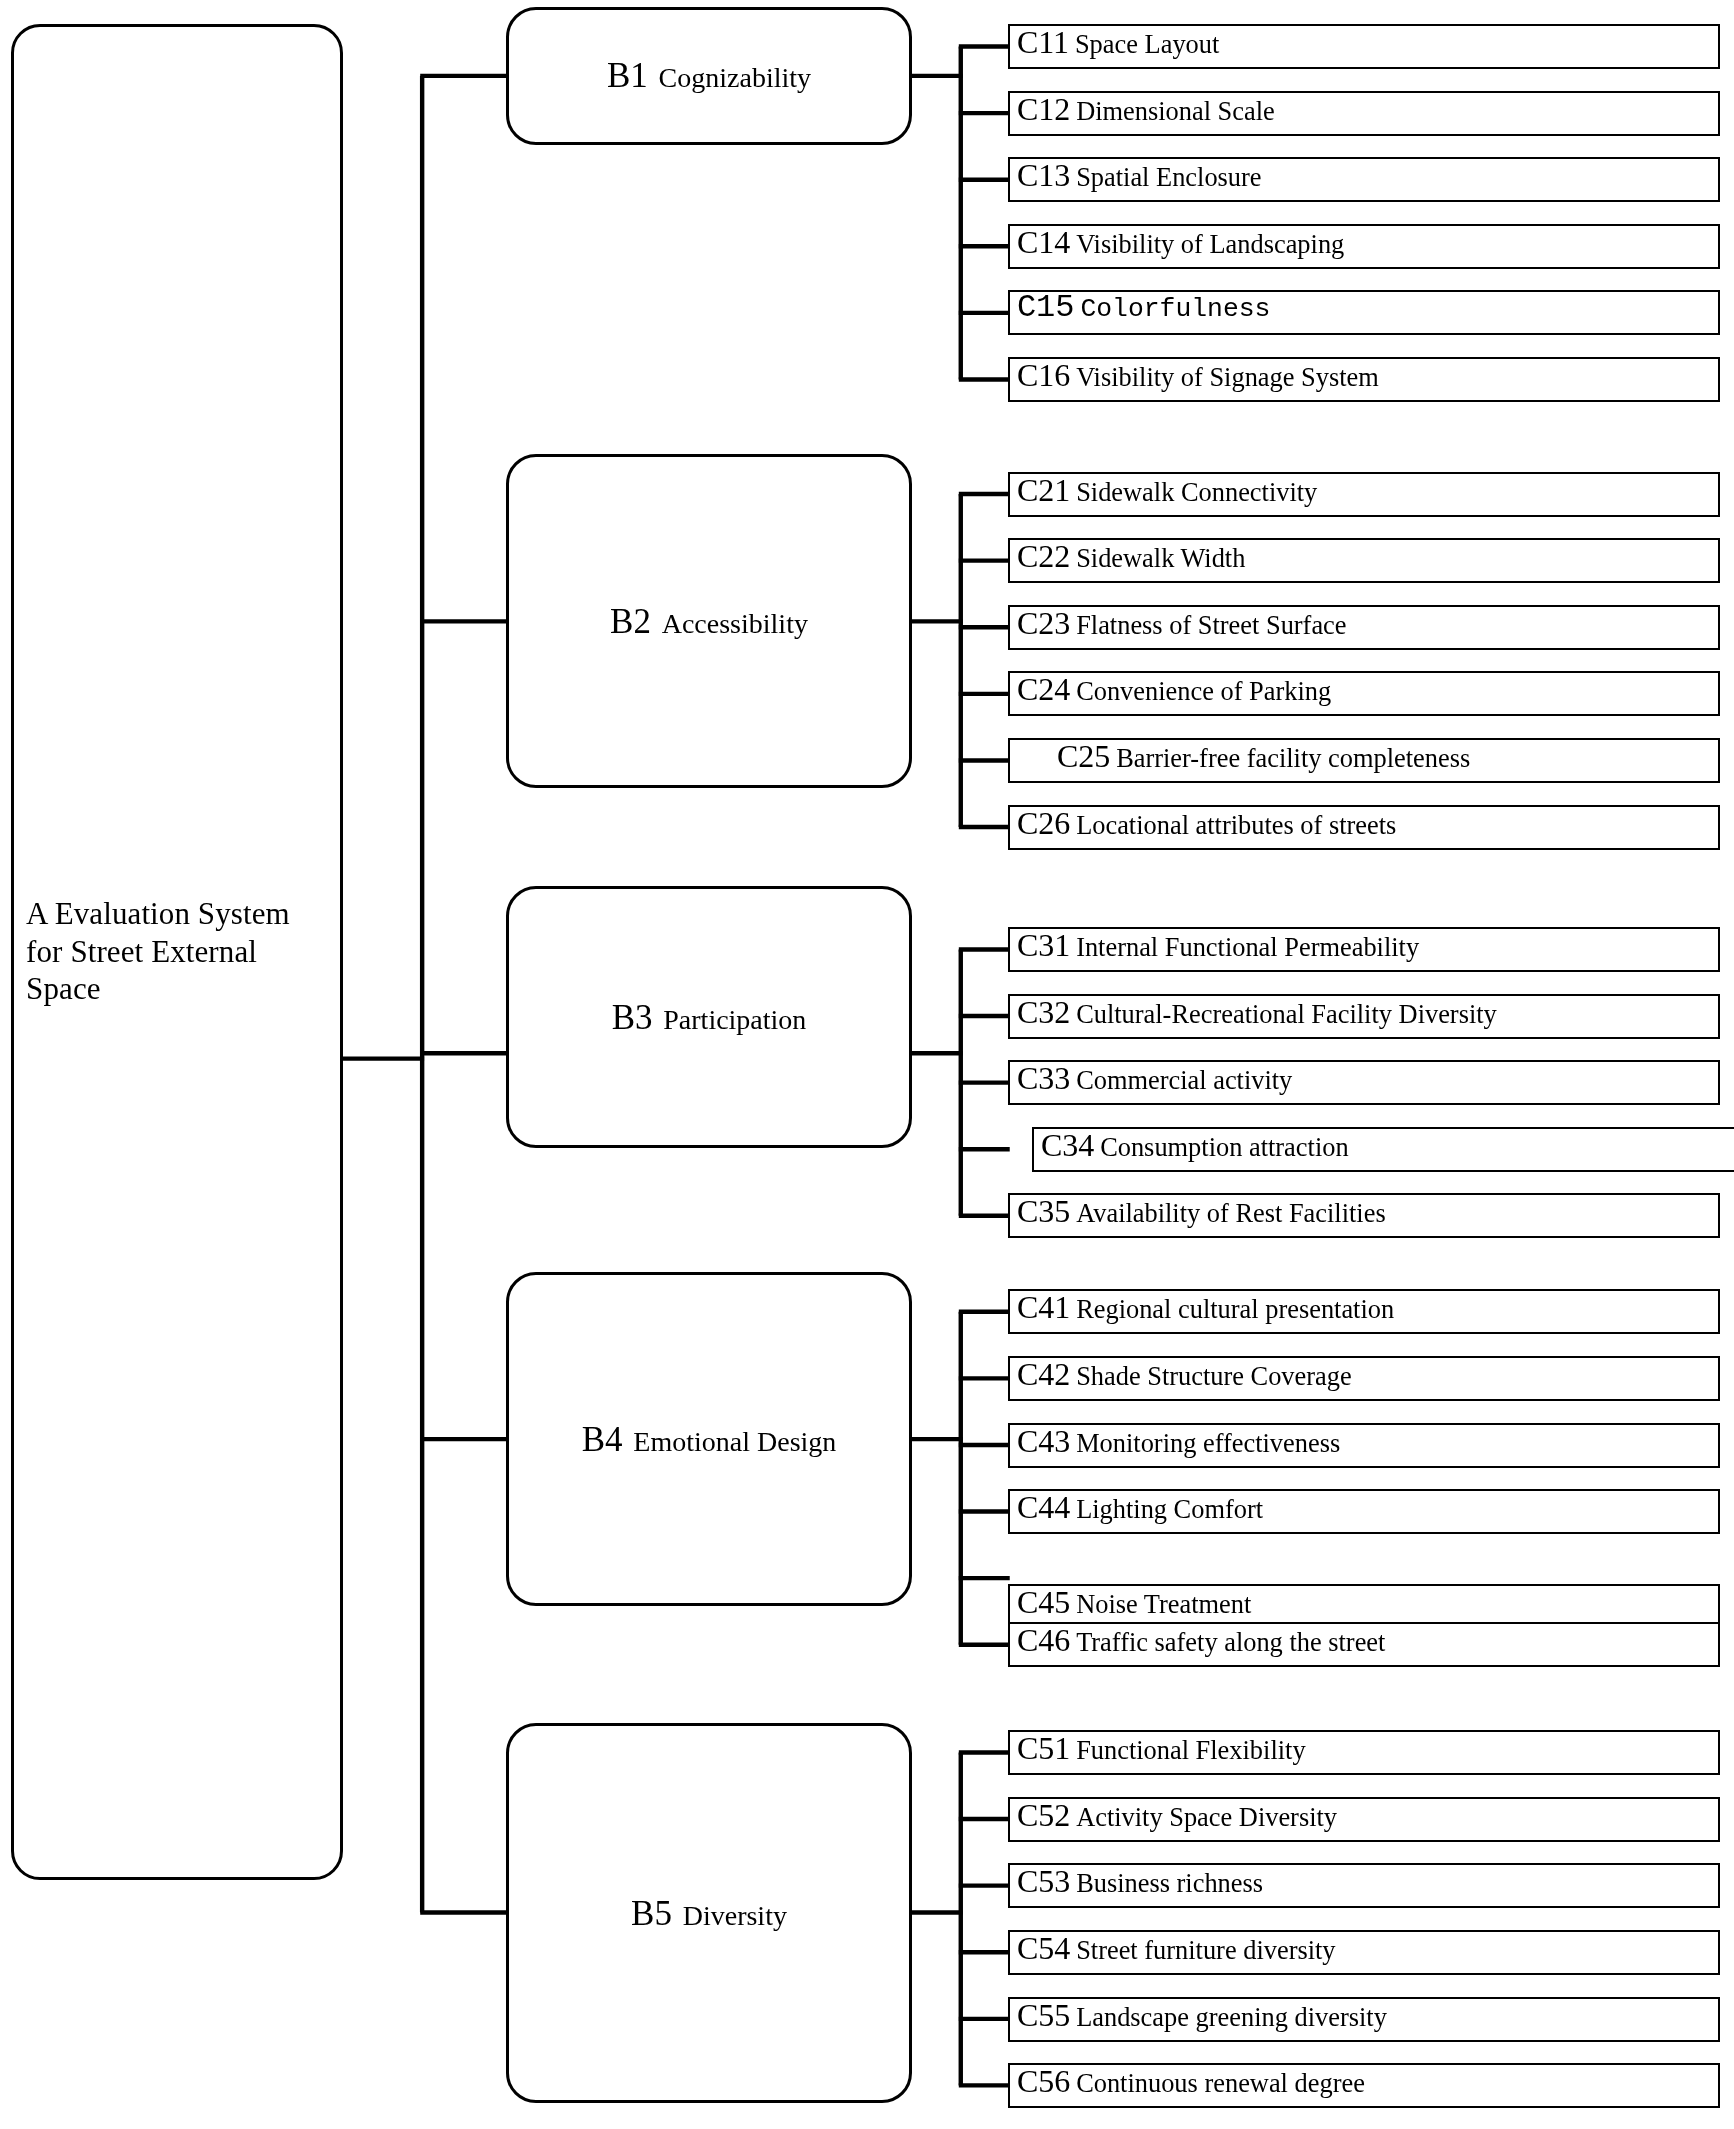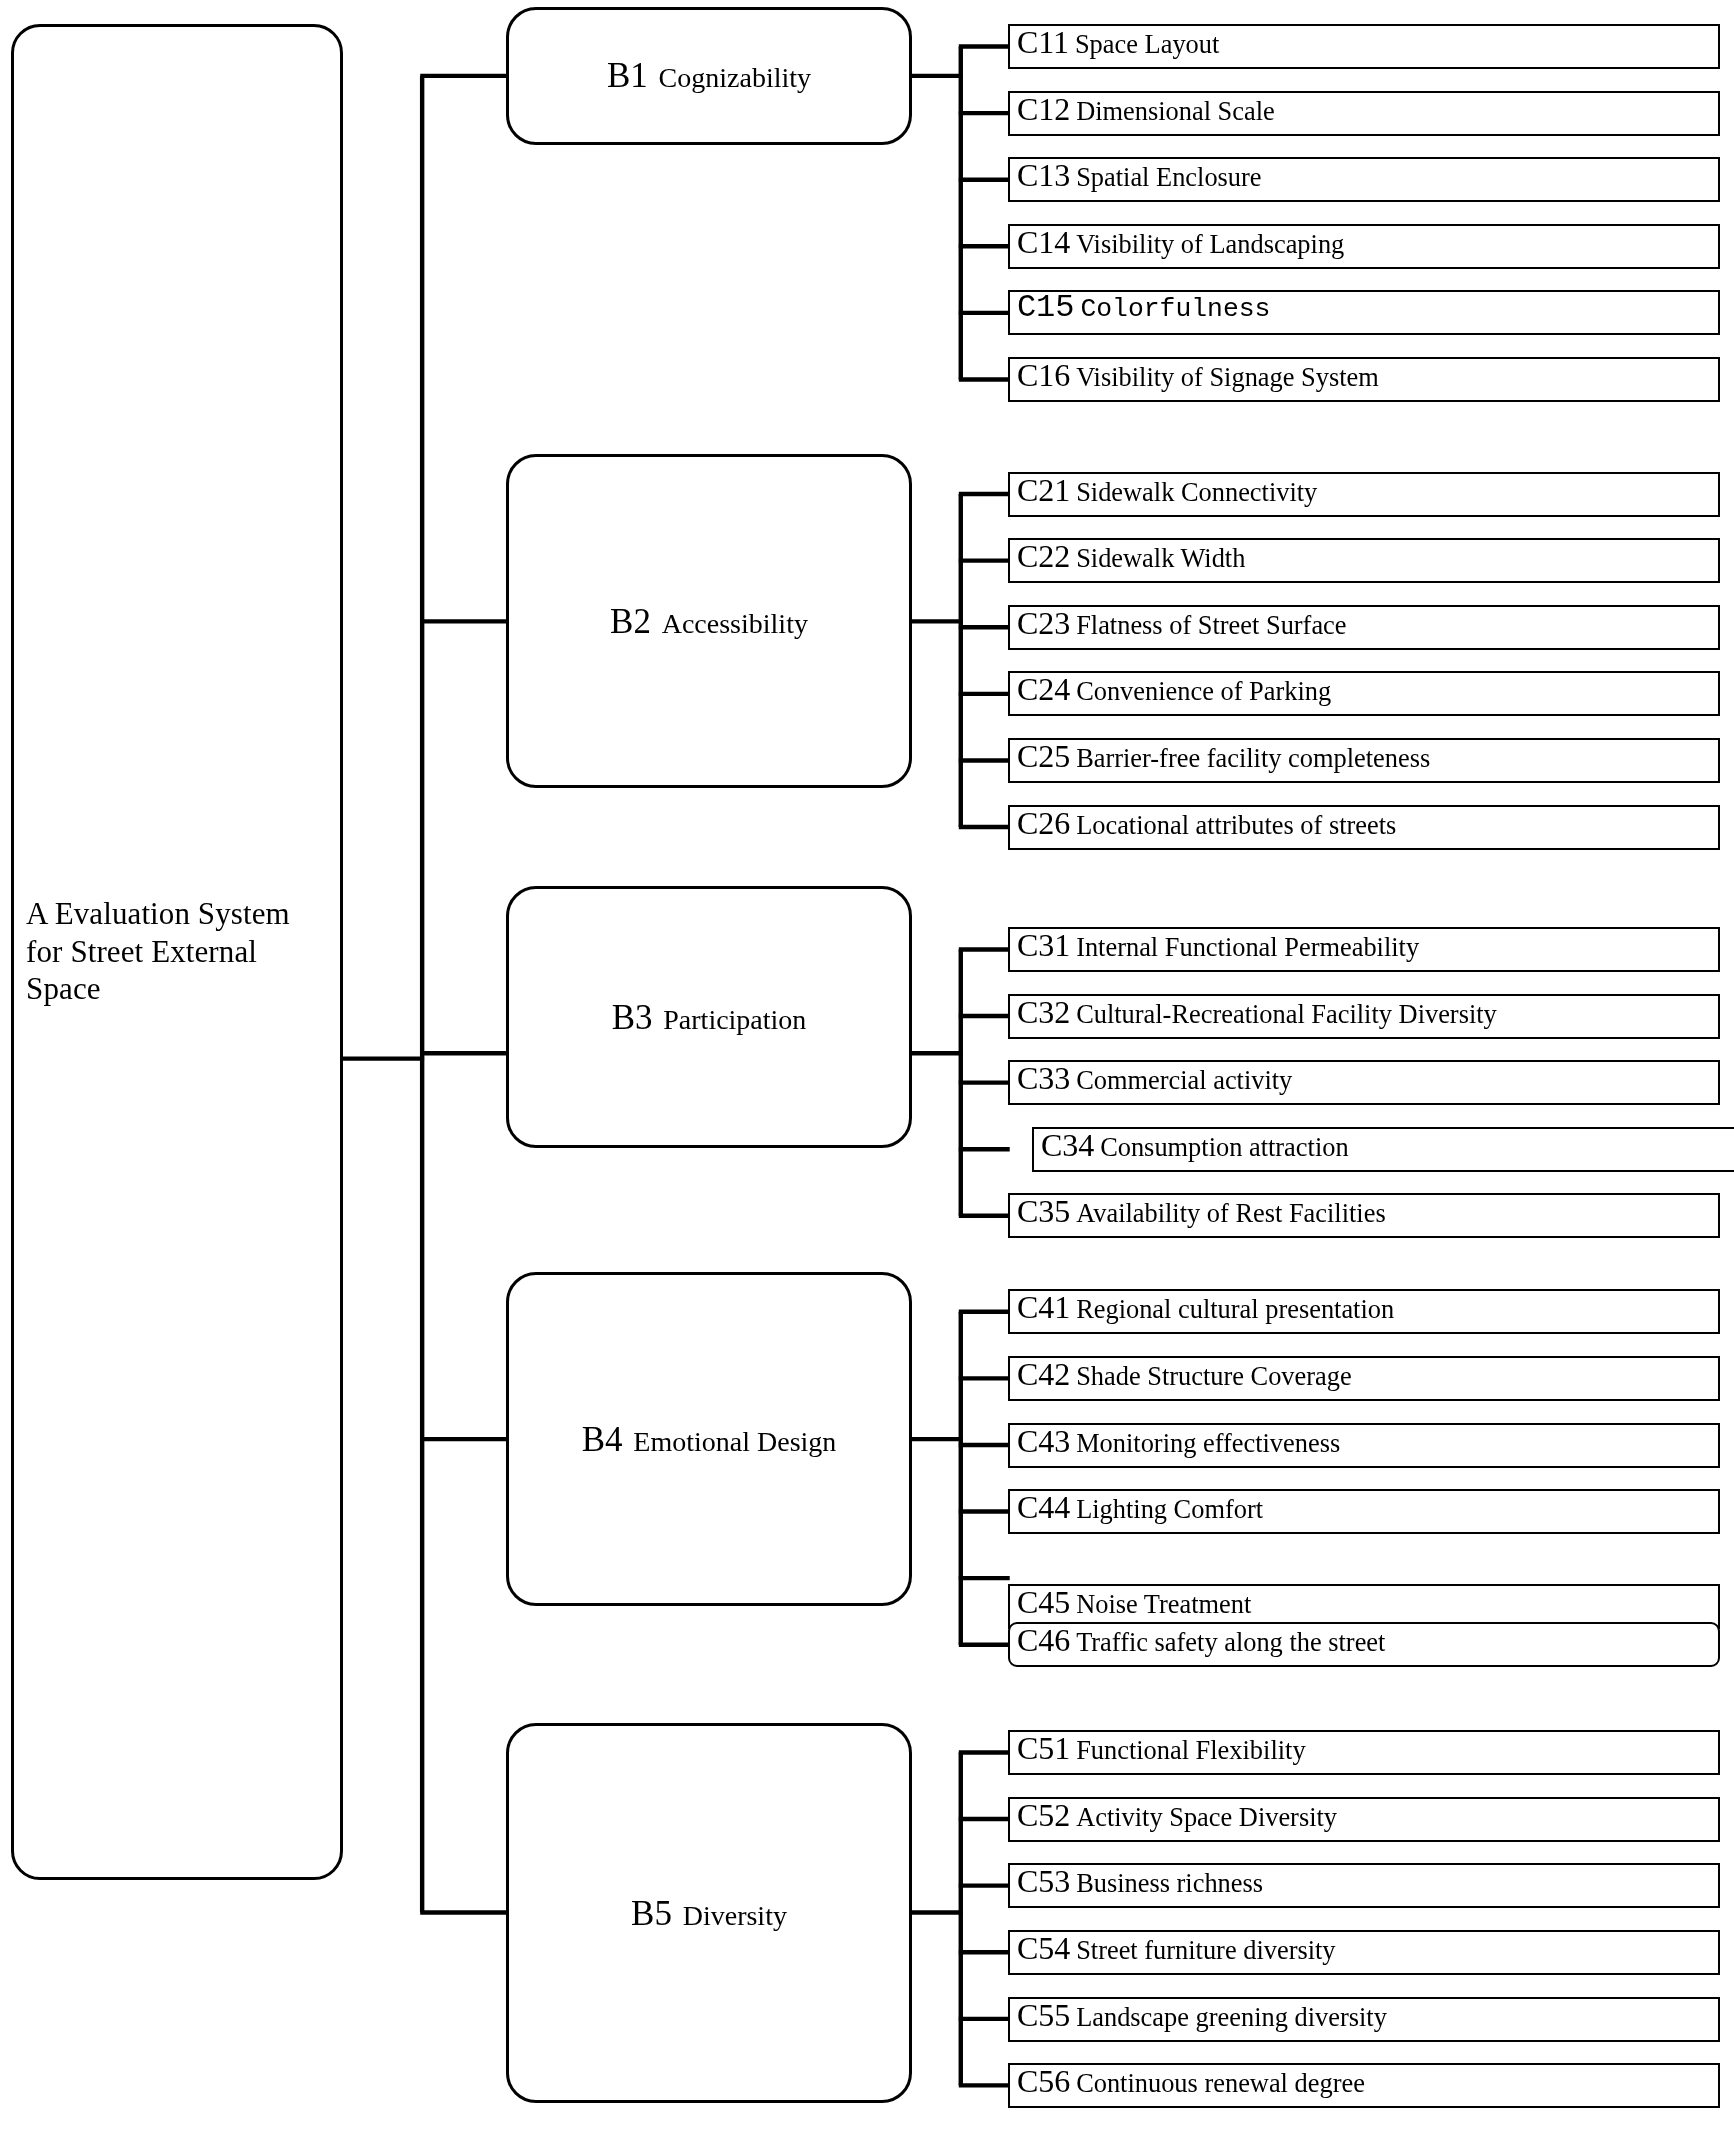--- a/index.html
+++ b/index.html
@@ -277,21 +277,21 @@
       <span class="node-c-code">C23</span>
       <span class="node-c-label">Flatness of Street Surface</span>
     </div>
   </div>
   <div class="node-c" style="top:671px;">
     <div class="node-c-inner">
       <span class="node-c-code">C24</span>
       <span class="node-c-label">Convenience of Parking</span>
     </div>
   </div>
-  <div class="node-c" style="top:738px;">
+  <div class="node-c" style="top:738px;padding-left:40px;">
     <div class="node-c-inner">
       <span class="node-c-code">C25</span>
       <span class="node-c-label">Barrier-free facility completeness</span>
     </div>
   </div>
   <div class="node-c" style="top:805px;">
     <div class="node-c-inner">
       <span class="node-c-code">C26</span>
       <span class="node-c-label">Locational attributes of streets</span>
     </div>
@@ -351,21 +351,21 @@
       <span class="node-c-code">C44</span>
       <span class="node-c-label">Lighting Comfort</span>
     </div>
   </div>
   <div class="node-c" style="top:1556px;margin-top:28px;">
     <div class="node-c-inner">
       <span class="node-c-code">C45</span>
       <span class="node-c-label">Noise Treatment</span>
     </div>
   </div>
-  <div class="node-c" style="top:1622px;border-radius:9px;">
+  <div class="node-c" style="top:1622px;">
     <div class="node-c-inner">
       <span class="node-c-code">C46</span>
       <span class="node-c-label">Traffic safety along the street</span>
     </div>
   </div>
 
   <div class="node-c" style="top:1730px;">
     <div class="node-c-inner">
       <span class="node-c-code">C51</span>
       <span class="node-c-label">Functional Flexibility</span>

